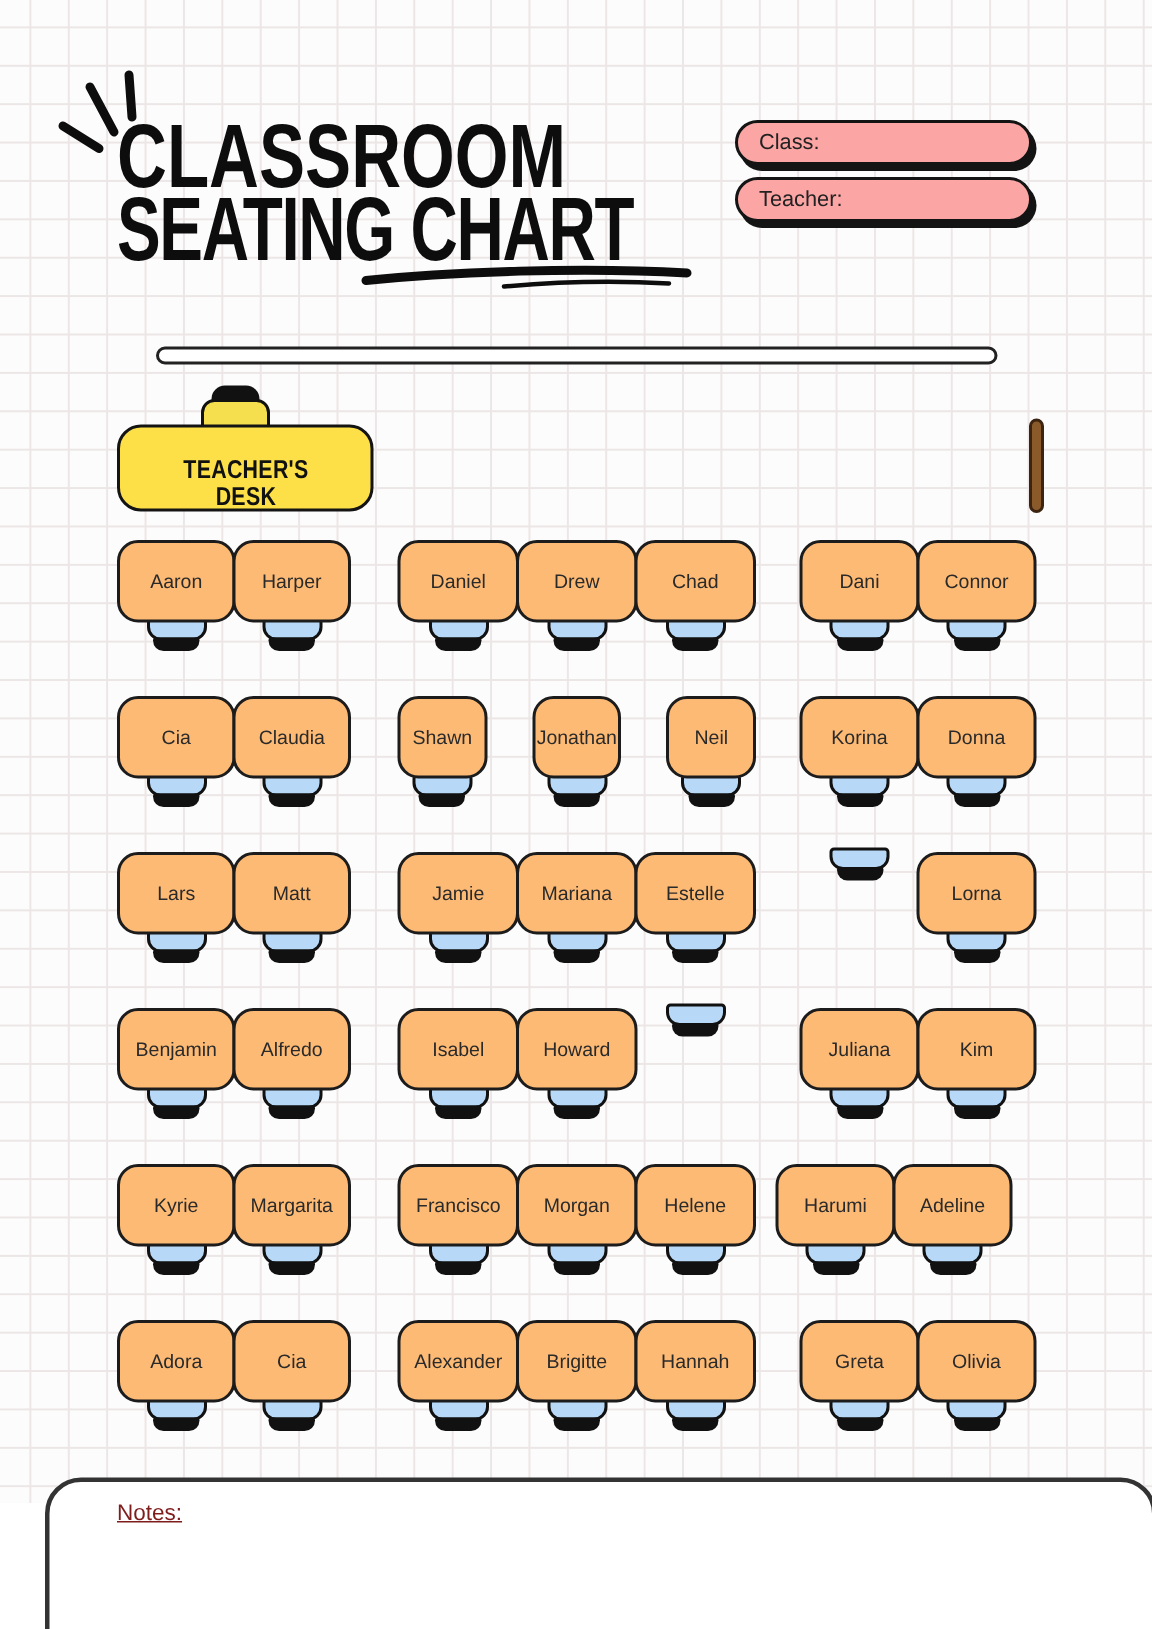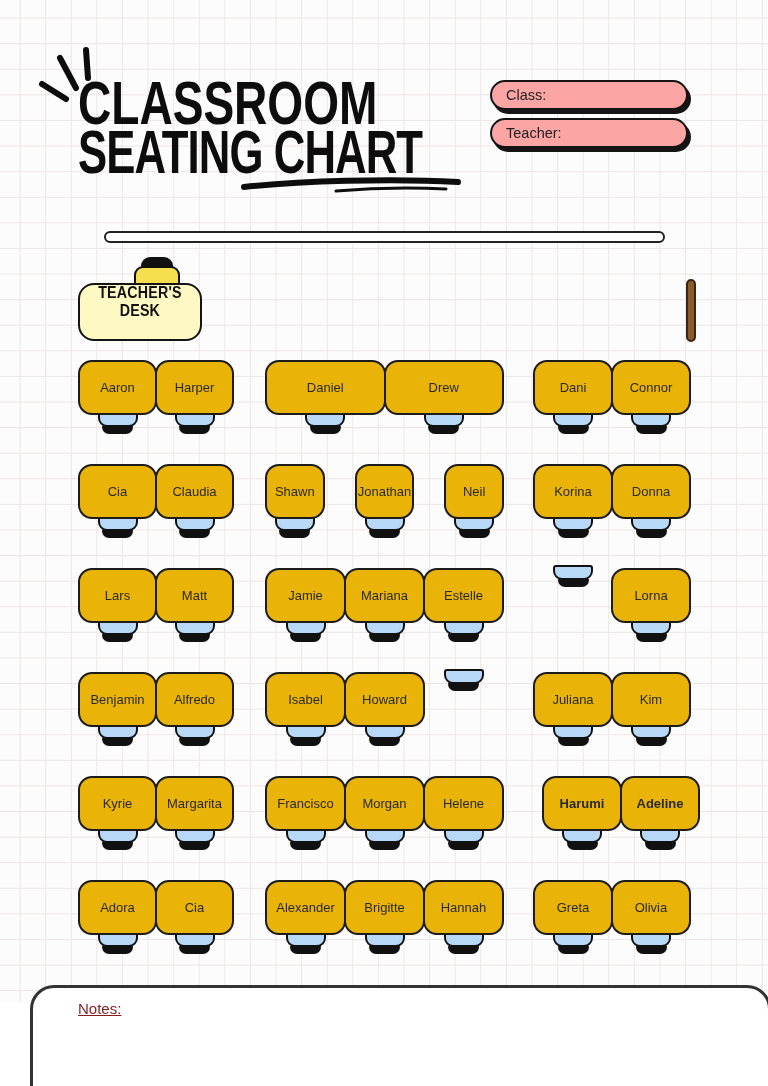--- a/index.html
+++ b/index.html
@@ -29,33 +29,33 @@
   #class-field{top:80px;}
   #teacher-field{top:118px;}
   .pill-value{flex:1;height:100%;}
   
   .board-bar{position:absolute;left:104px;top:231px;width:557px;height:8px;
     background:#fff;border:2px solid #222;border-radius:6px;box-sizing:content-box;}
   .teacher-chair{position:absolute;left:134px;top:257px;width:46px;z-index:1;}
   .t-cap{width:32px;height:12px;margin:0 auto;background:#111;border-radius:9px 9px 3px 3px;}
   .t-body{width:46px;height:24px;margin-top:-3px;background:var(--chair-yellow,#f6df4e);
     border:2.5px solid #111;border-radius:9px 9px 4px 4px;box-sizing:border-box;}
-  .teacher-desk{position:absolute;left:78px;top:283px;width:124px;height:58px;z-index:2;
-    background:#fef9c3;border:2.5px solid #141414;border-radius:16px;box-sizing:border-box;
-    display:flex;flex-direction:column;align-items:center;justify-content:flex-start;}
+  .teacher-desk{position:absolute;left:78px;top:283px;width:171px;height:58px;z-index:2;
+    background:#fde047;border:2.5px solid #141414;border-radius:16px;box-sizing:border-box;
+    display:flex;flex-direction:column;align-items:center;justify-content:flex-end;}
   .teacher-desk-label{font-weight:bold;font-size:15px;line-height:16px;color:#111;
     text-align:center;letter-spacing:0.2px;transform:scale(0.95,1.15);}
   .pencil{position:absolute;left:686px;top:279px;width:10px;height:63px;
     background:var(--pencil-brown,#8a5a2b);border:2px solid #3c2410;border-radius:6px;box-sizing:border-box;}
   
   .seat-row{position:absolute;left:0;width:768px;height:84px;}
   .seat-group{position:absolute;top:0;display:flex;}
   .seat{flex:1;display:flex;flex-direction:column;align-items:center;min-width:0;}
   .seat + .seat{margin-left:-2px;}
-  .desk{align-self:stretch;height:55px;background:#eab308;border:2px solid #1c1c1c;
+  .desk{align-self:stretch;height:55px;background:#fdba74;border:2px solid #1c1c1c;
     border-radius:14px;display:flex;align-items:center;justify-content:center;
     font-size:13px;color:#2a2a2a;position:relative;z-index:2;box-sizing:border-box;}
   .chair{position:relative;z-index:1;margin-top:-3px;display:flex;
     flex-direction:column;align-items:center;}
   .chair-back{width:40px;height:15px;background:var(--chair-blue,#b7d8f6);
     border:2px solid #111;border-radius:3px 3px 9px 9px;box-sizing:border-box;}
   .chair-seat{width:31px;height:9px;margin-top:-2px;background:#111;
     border-radius:2px 2px 7px 7px;}
   
   .bottom-mask{position:absolute;left:0;top:1002px;width:768px;height:84px;background:#fff;}
@@ -144,20 +144,29 @@
         </div>
         <div class="seat">
           <div class="desk">
             <span>Drew</span>
           </div>
           <div class="chair">
             <div class="chair-back"></div>
             <div class="chair-seat"></div>
           </div>
         </div>
+        <div class="seat">
+          <div class="desk">
+            <span>Chad</span>
+          </div>
+          <div class="chair">
+            <div class="chair-back"></div>
+            <div class="chair-seat"></div>
+          </div>
+        </div>
       </div>
       <div class="seat-group" style="left: 533px; width: 158px;">
         <div class="seat">
           <div class="desk">
             <span>Dani</span>
           </div>
           <div class="chair">
             <div class="chair-back"></div>
             <div class="chair-seat"></div>
           </div>
@@ -423,21 +432,21 @@
         <div class="seat">
           <div class="desk">
             <span>Helene</span>
           </div>
           <div class="chair">
             <div class="chair-back"></div>
             <div class="chair-seat"></div>
           </div>
         </div>
       </div>
-      <div class="seat-group" style="left: 542px; width: 158px; font-weight: bold;">
+      <div class="seat-group" style="left: 517px; width: 158px;">
         <div class="seat">
           <div class="desk">
             <span>Harumi</span>
           </div>
           <div class="chair">
             <div class="chair-back"></div>
             <div class="chair-seat"></div>
           </div>
         </div>
         <div class="seat">

